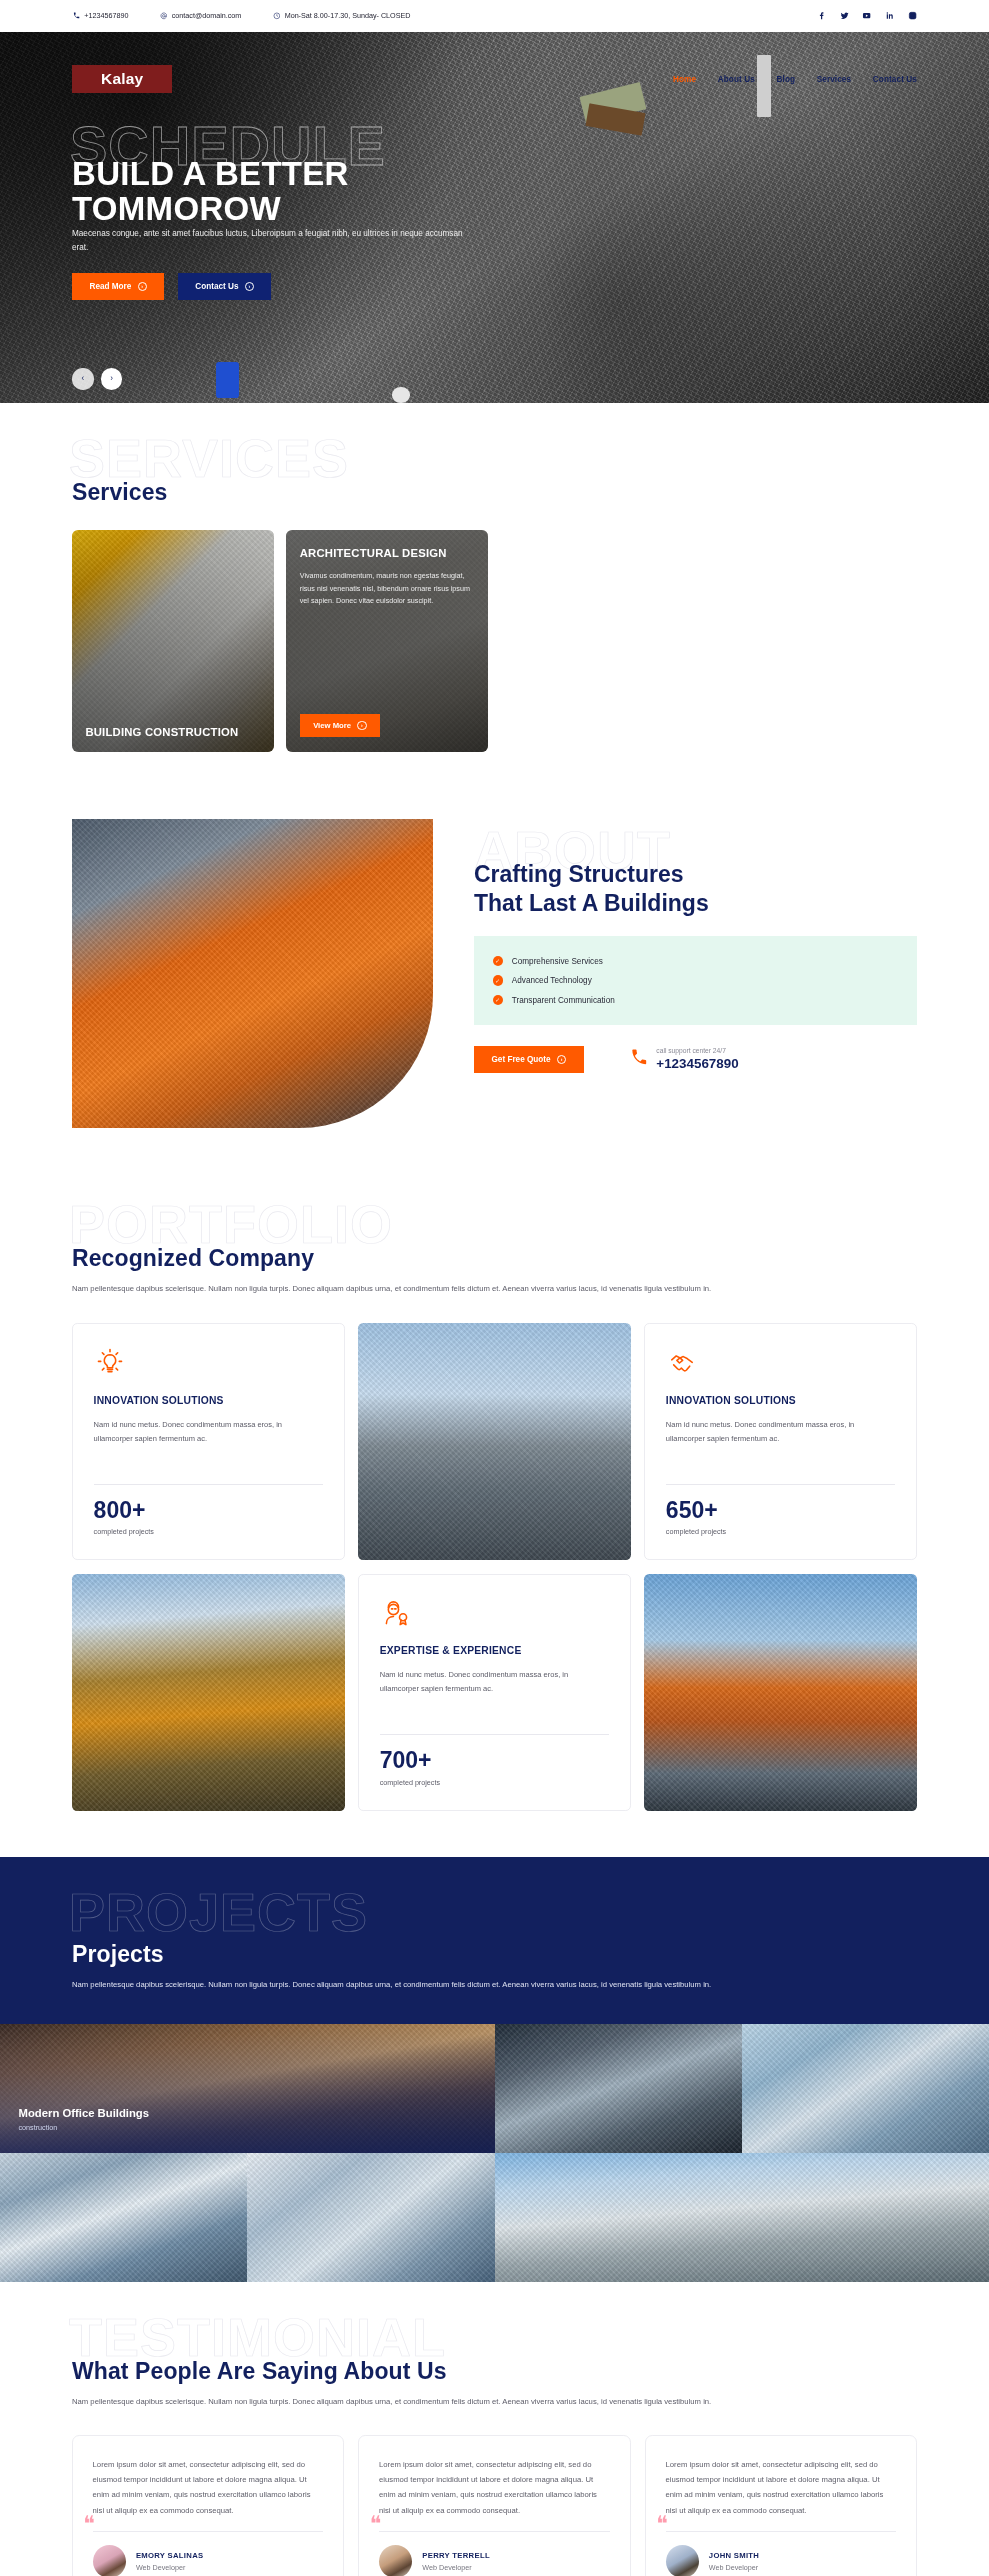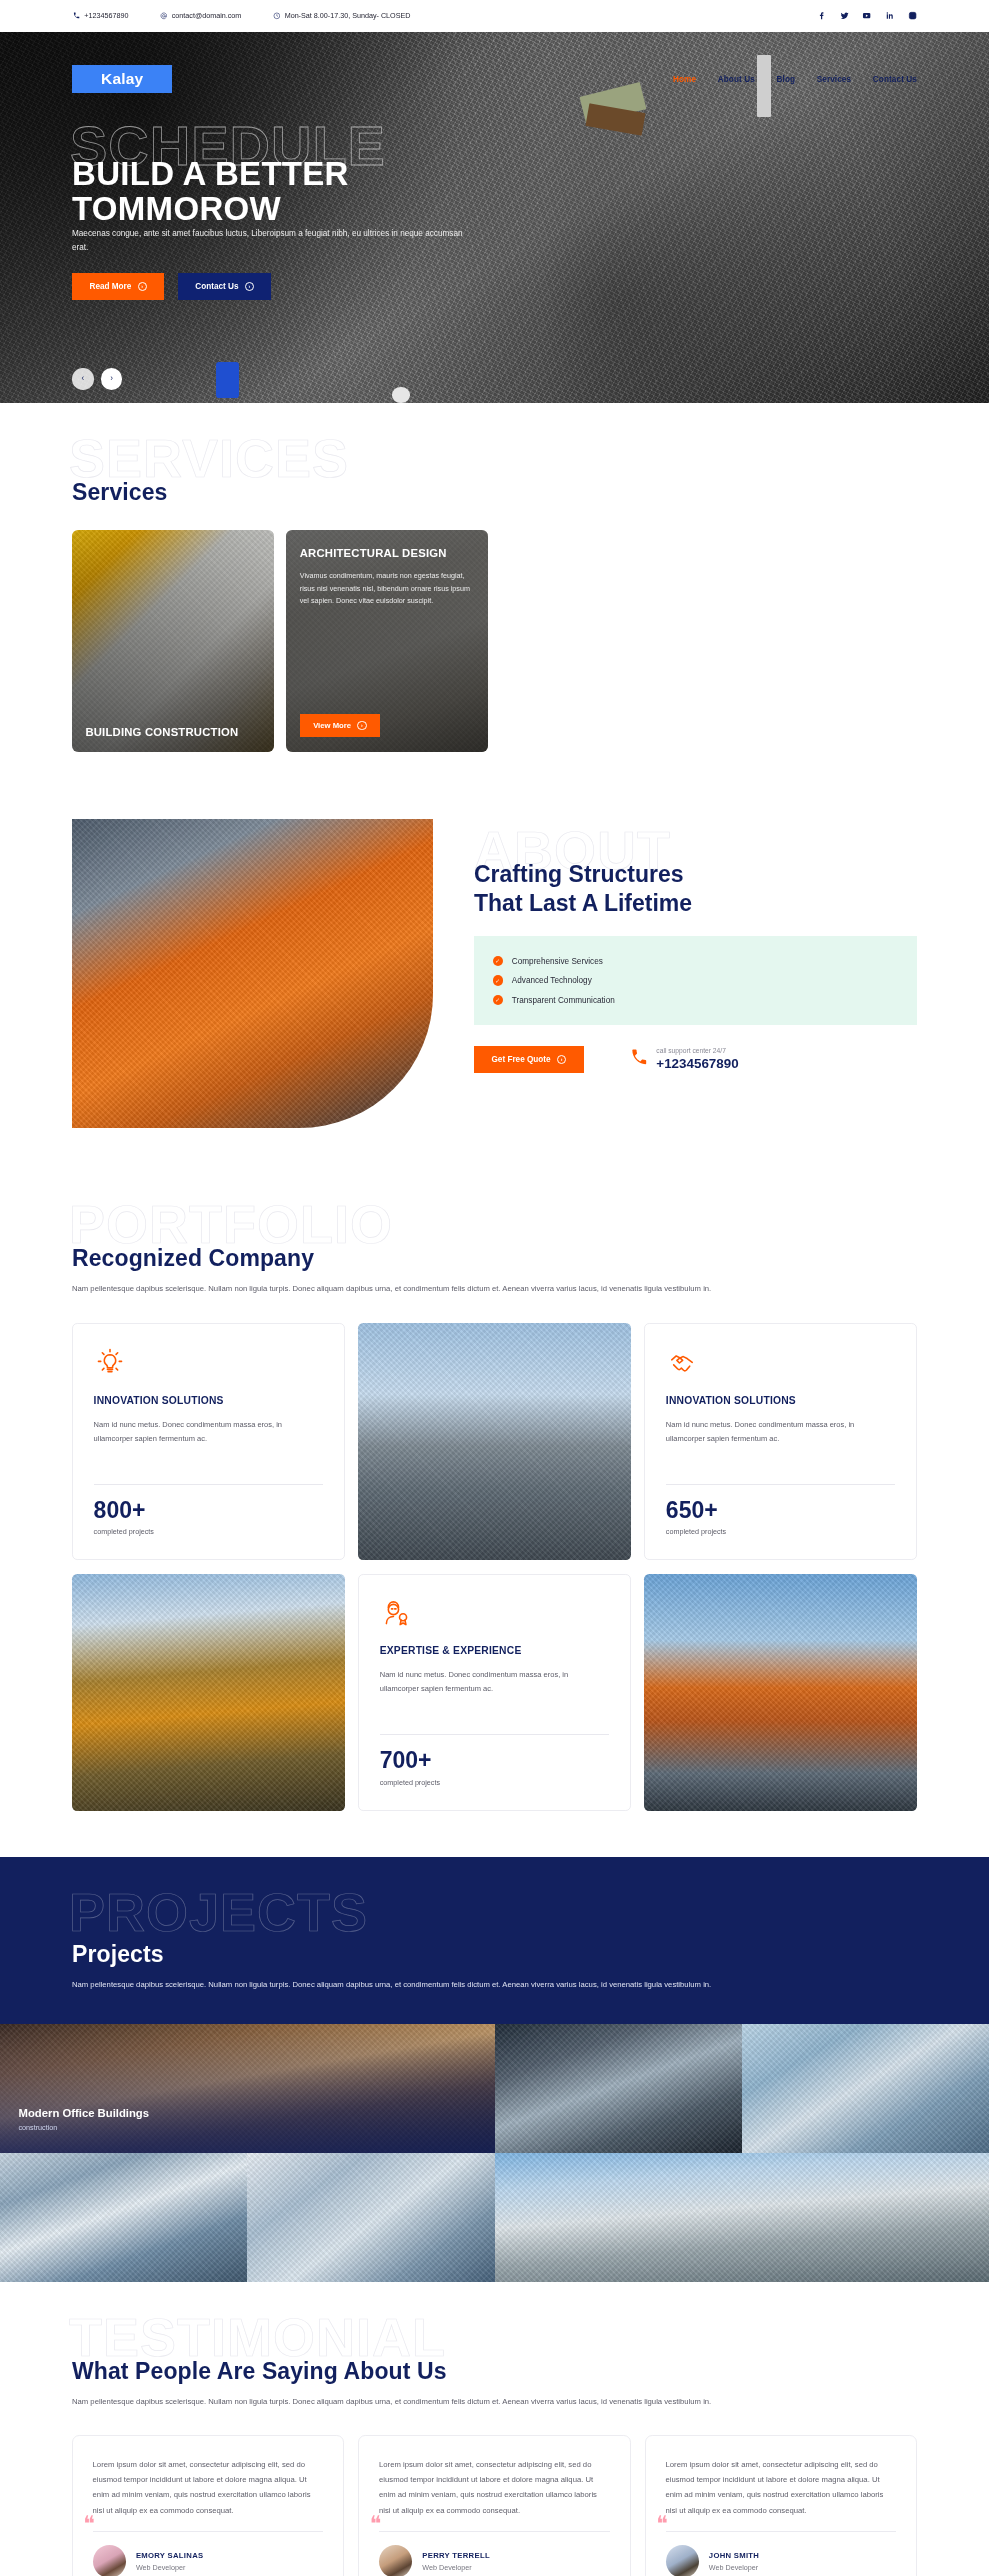--- a/index.html
+++ b/index.html
@@ -13,21 +13,21 @@
   .tb-left{display:flex;align-items:center;gap:31px;}
   .tb-item{display:flex;align-items:center;gap:4.1px;font-size:7.2px;color:#1d1d2c;white-space:nowrap;}
   .tb-item .ic{color:#12205e;display:inline-flex;width:8.2px;height:8.2px;align-items:center;justify-content:center;}
   .tb-right{margin-left:auto;display:flex;align-items:center;gap:13.4px;}
   .soc{width:9.3px;height:9.3px;display:inline-flex;align-items:center;justify-content:center;color:#12205e;}
   .soc svg{width:9.3px;height:9.3px;fill:currentColor;}
 
   
   .navbar{position:absolute;top:32px;left:0;width:989px;height:30px;z-index:40;}
   .navbar .container{display:flex;align-items:center;height:30px;}
-  .logo{background:#3b82f6;color:#fff;font-size:15.5px;font-weight:bold;padding:6.7px 29px;line-height:1;letter-spacing:0.2px;}
+  .logo{background:#7f1d1d;color:#fff;font-size:15.5px;font-weight:bold;padding:6.7px 29px;line-height:1;letter-spacing:0.2px;}
   .nav{margin-left:auto;display:flex;align-items:center;gap:21.6px;}
   .nav a{font-size:8.2px;font-weight:bold;color:#12205e;text-decoration:none;letter-spacing:0.1px;}
   .nav a.active{color:#ff5a00;}
 
   
   .hero{position:relative;height:371px;overflow:hidden;background:#6e6e6e;}
   .hero-bg{position:absolute;inset:0;
     background:
       repeating-linear-gradient(28deg, rgba(255,255,255,.10) 0 1px, rgba(0,0,0,.12) 1px 3.6px),
       repeating-linear-gradient(-62deg, rgba(255,255,255,.09) 0 1px, rgba(0,0,0,.14) 1px 4.6px),
@@ -309,21 +309,21 @@
 
   <section class="sec about">
     <div class="container about-row">
       <div class="about-photo img-workers">
           <div class="fuzz"></div>
         </div>
       <div class="about-right">
         <div class="wm">ABOUT</div>
         <h2>
           <span>Crafting Structures</span><br>
-          <span>That Last A Lifetime</span>
+          <span>That Last A Buildings</span>
         </h2>
         <div class="feat">
           <div class="feat-item">
             <span class="chk">✓</span>
             <span>Comprehensive Services</span>
           </div>
           <div class="feat-item">
             <span class="chk">✓</span>
             <span>Advanced Technology</span>
           </div>

